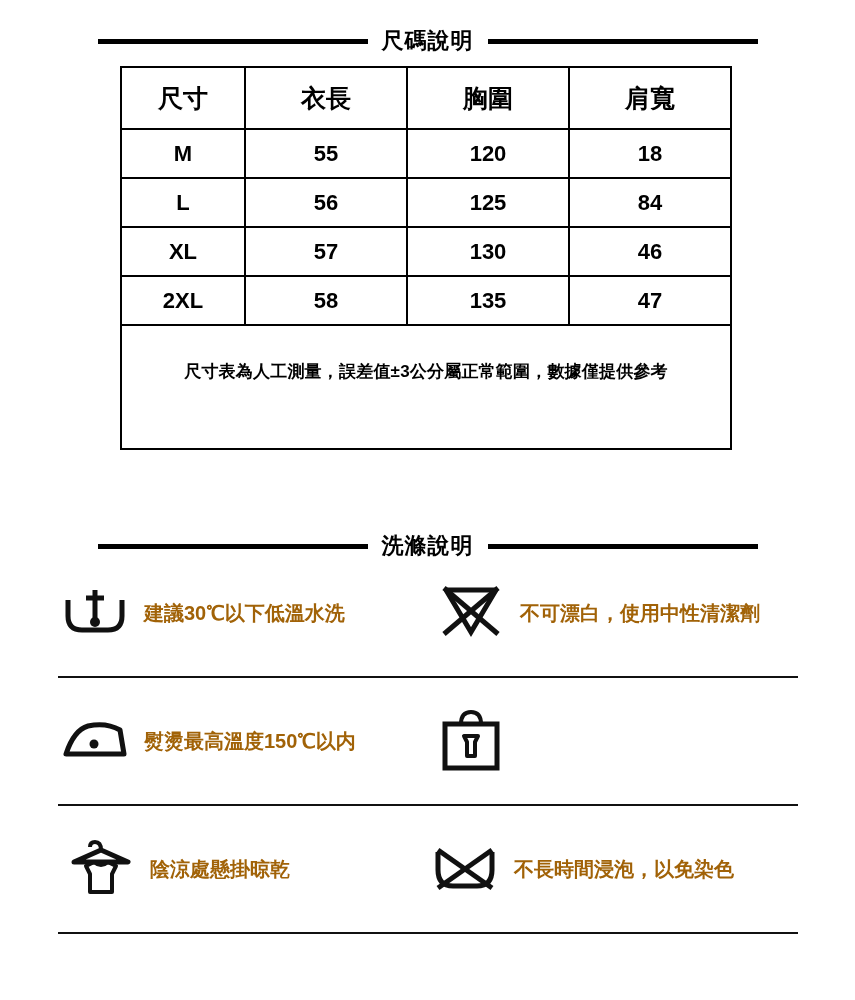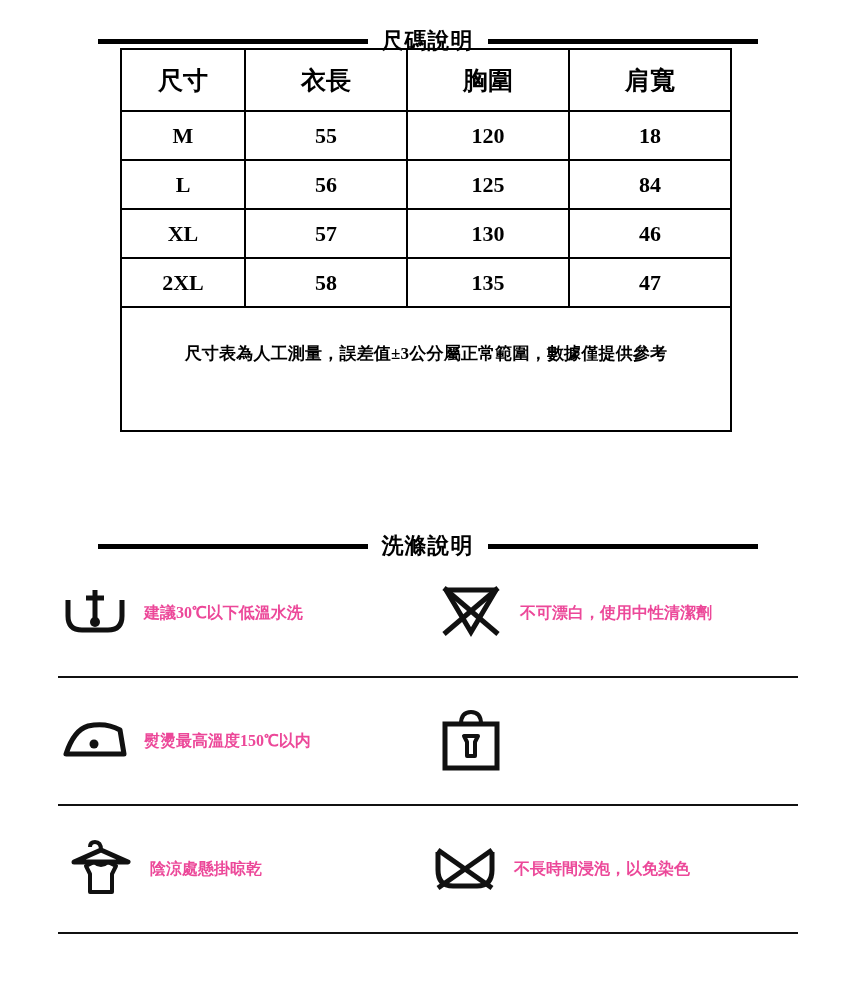--- a/index.html
+++ b/index.html
@@ -13,21 +13,20 @@
     font-family: "Liberation Sans", sans-serif;
     color: #111111;
     overflow: hidden;
   }
 
   .page {
     position: relative;
     width: 726px;
     height: 1000px;
     box-sizing: border-box;
-    font-family: Liberation Serif, serif;
   }
 
   
   .section-head {
     display: flex;
     align-items: center;
     justify-content: center;
     gap: 14px;
   }
   .section-head .rule {
@@ -48,21 +47,21 @@
     position: absolute;
     left: 0;
     top: 26px;
     width: 855px;
   }
 
   
   .size-table-wrap {
     position: absolute;
     left: 120px;
-    top: 48px;
+    top: 66px;
     width: 610px;
   }
   table.size-table {
     border-collapse: collapse;
     width: 610px;
     table-layout: fixed;
   }
   table.size-table td, table.size-table th {
     border: 2px solid #000;
     text-align: center;
@@ -118,23 +117,23 @@
   }
   .wash-cell .icon {
     flex: 0 0 auto;
     width: 74px;
     height: 74px;
     display: flex;
     align-items: center;
     justify-content: center;
   }
   .wash-cell .label {
-    font-size: 16px;
-    font-weight: 700;
-    color: #ec4899;
+    font-size: 20px;
+    font-weight: 700;
+    color: #a16207;
     line-height: 1.2;
   }
   .wash-cell.right .icon { margin-left: 6px; }
 </style>
 </head>
 <body>
 
 <div class="page">
 
   <div class="section-head" id="size-head">

